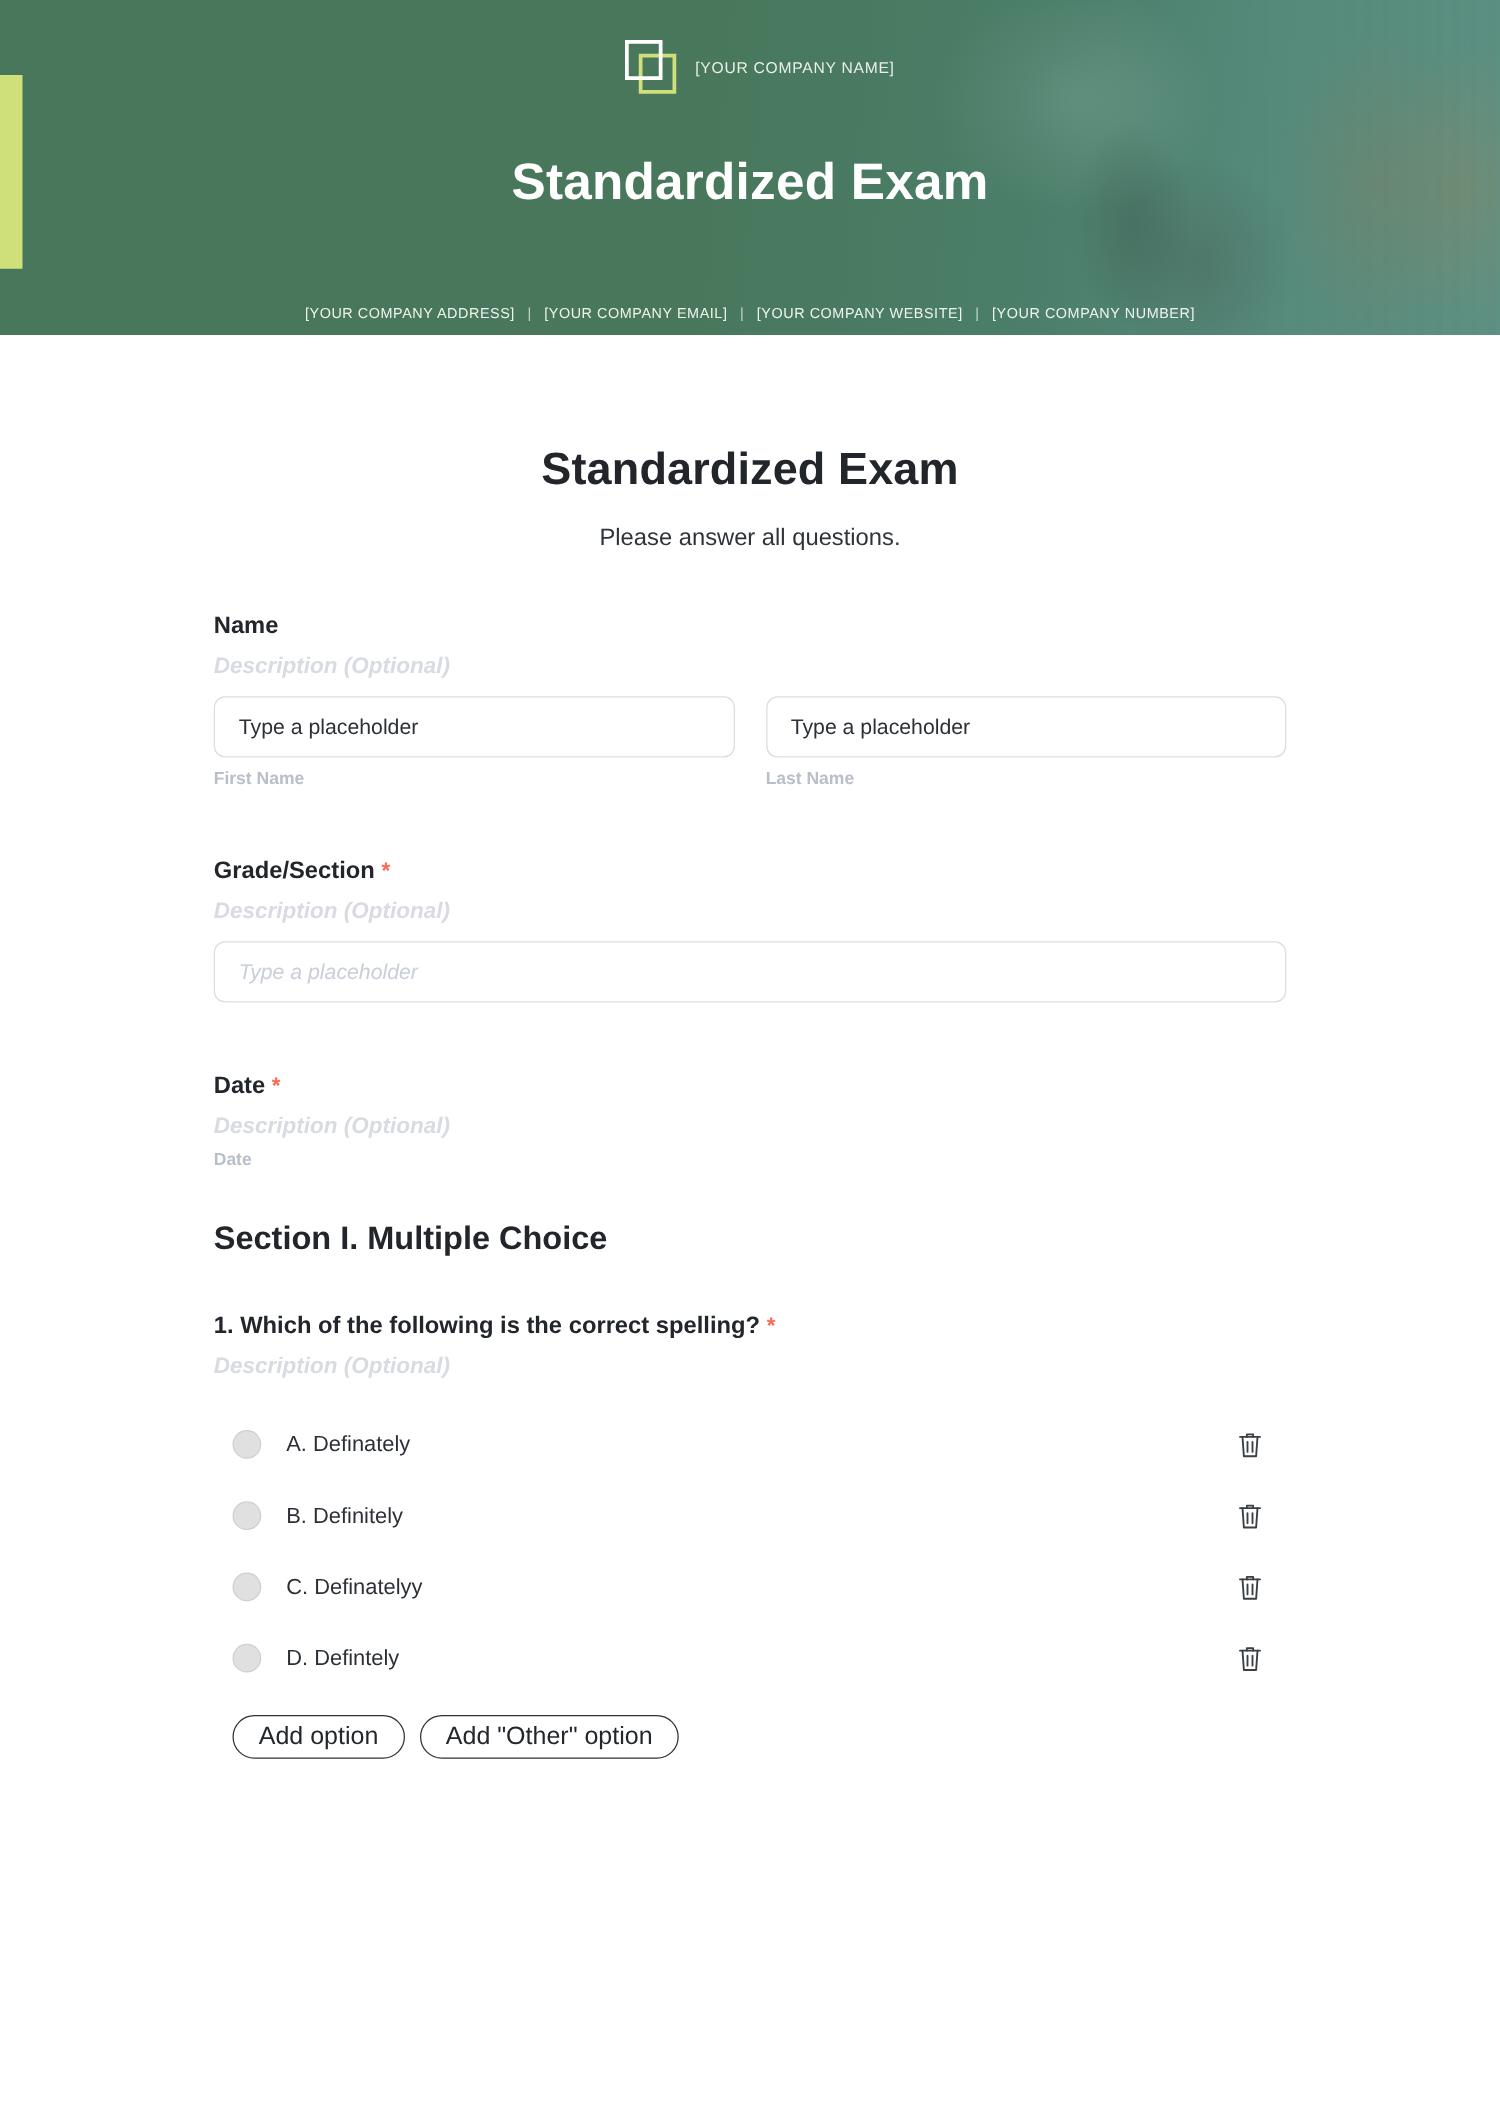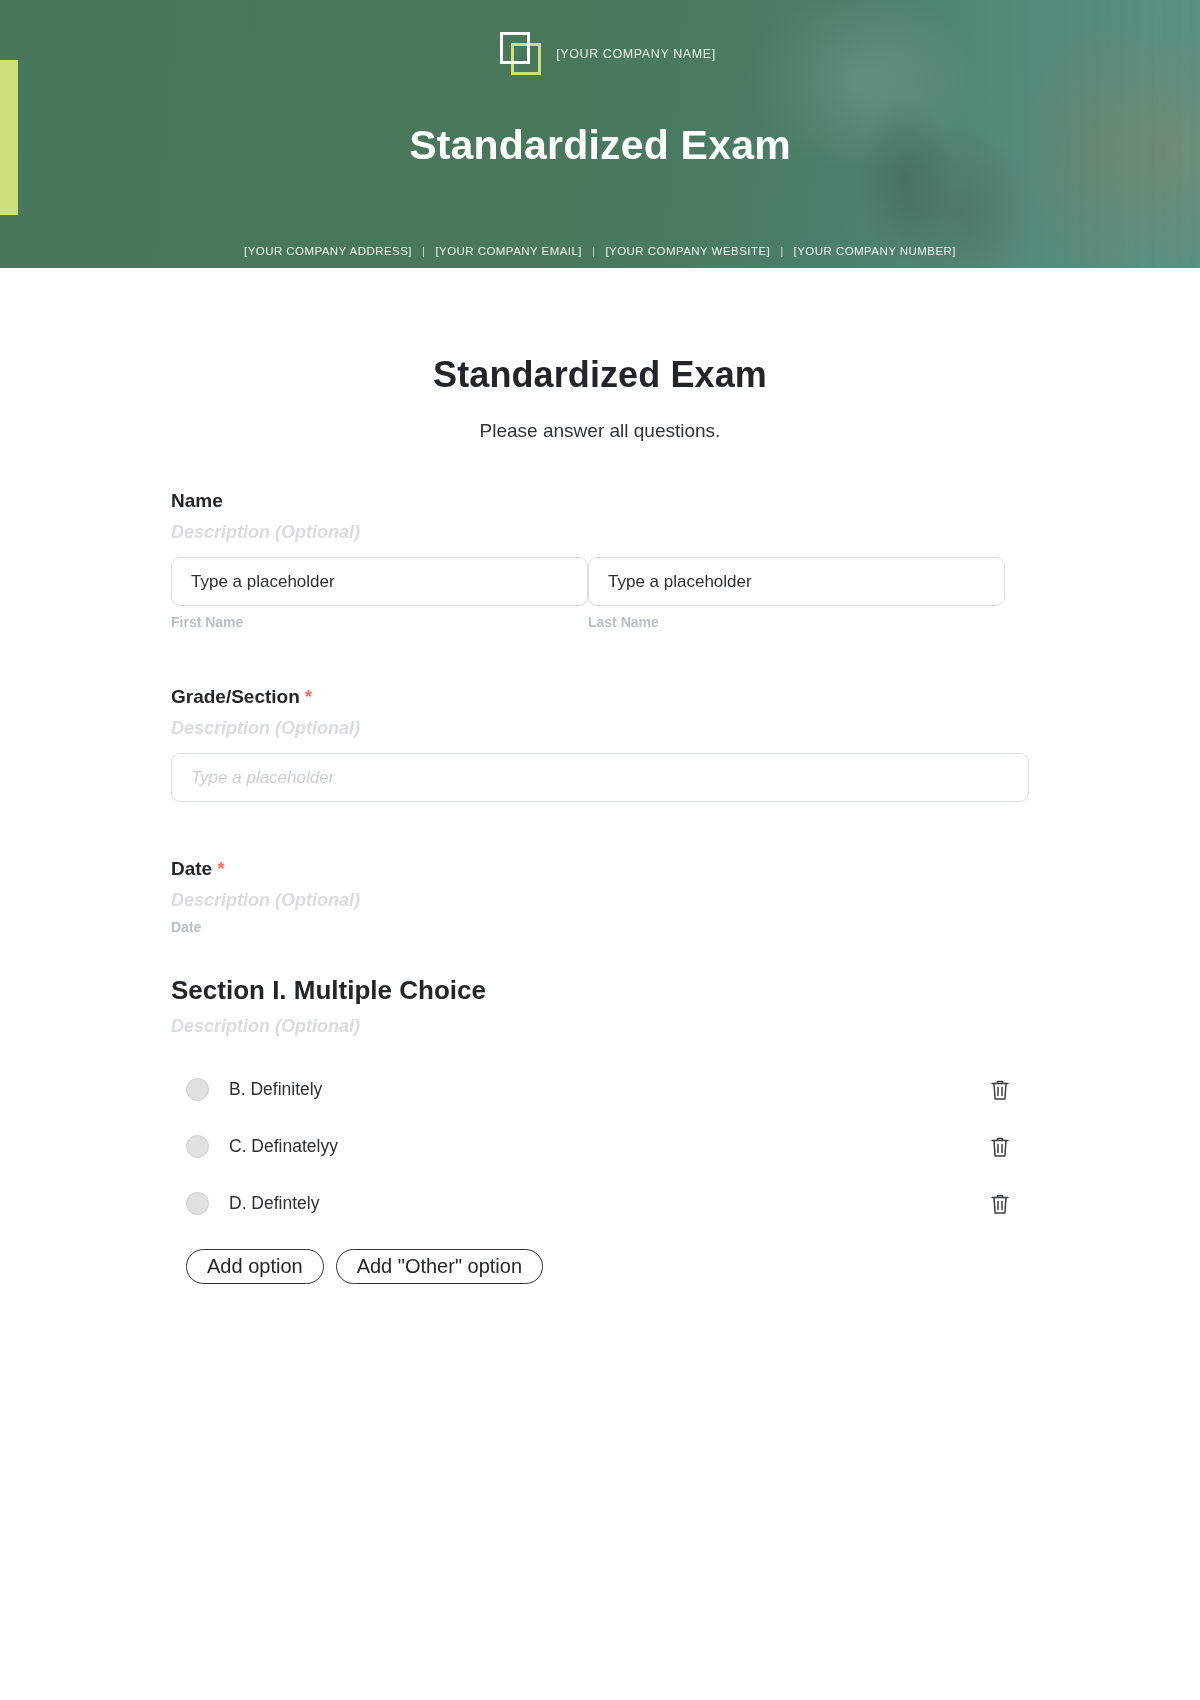--- a/index.html
+++ b/index.html
@@ -145,21 +145,21 @@
     font-weight: bold;
     color: #d8dbe2;
   }
   .sub-label {
     margin-top: 8px;
     font-size: 14px;
     font-weight: bold;
     color: #b9bfc9;
   }
 
-  .input-row { display: flex; margin-top: 14px; }
+  .input-row { display: flex; gap: 25px; margin-top: 14px; }
   .text-input {
     height: 49px;
     border: 1.4px solid #d9dde4;
     border-radius: 9px;
     background: #fff;
     display: flex; align-items: center;
     padding: 0 19px;
     font-size: 17px;
     color: #2c3036;
   }
@@ -295,24 +295,40 @@
       <div class="field-label">
         <span>Date</span>
         <span class="req-star">*</span>
       </div>
       <div class="field-desc">Description (Optional)</div>
       <div class="sub-label">Date</div>
     </div>
 
     <div class="section-heading">Section I. Multiple Choice</div>
 
+    <div class="question-label">
+      <span>1. Which of the following is the correct spelling?</span>
+      <span class="req-star">*</span>
+    </div>
     <div class="field-desc">Description (Optional)</div>
 
     <div class="options">
 
+      <div class="option-row">
+        <span class="radio-dot"></span>
+        <span class="option-text">A. Definately</span>
+        <span class="trash-btn">
+          <svg width="22" height="24" viewBox="0 0 22 24" fill="none" stroke="#3a3f45" stroke-width="1.5" stroke-linecap="round" stroke-linejoin="round">
+            <path d="M3 5.5h16"></path>
+              <path d="M8.5 5.5V3.5h5v2"></path>
+            <path d="M5 5.5l1.1 15.5h9.8L17 5.5"></path>
+            <path d="M9 9.5v8M13 9.5v8"></path>
+          </svg>
+        </span>
+      </div>
 
       <div class="option-row">
         <span class="radio-dot"></span>
         <span class="option-text">B. Definitely</span>
         <span class="trash-btn">
           <svg width="22" height="24" viewBox="0 0 22 24" fill="none" stroke="#3a3f45" stroke-width="1.5" stroke-linecap="round" stroke-linejoin="round">
             <path d="M3 5.5h16"></path>
               <path d="M8.5 5.5V3.5h5v2"></path>
             <path d="M5 5.5l1.1 15.5h9.8L17 5.5"></path>
             <path d="M9 9.5v8M13 9.5v8"></path>

